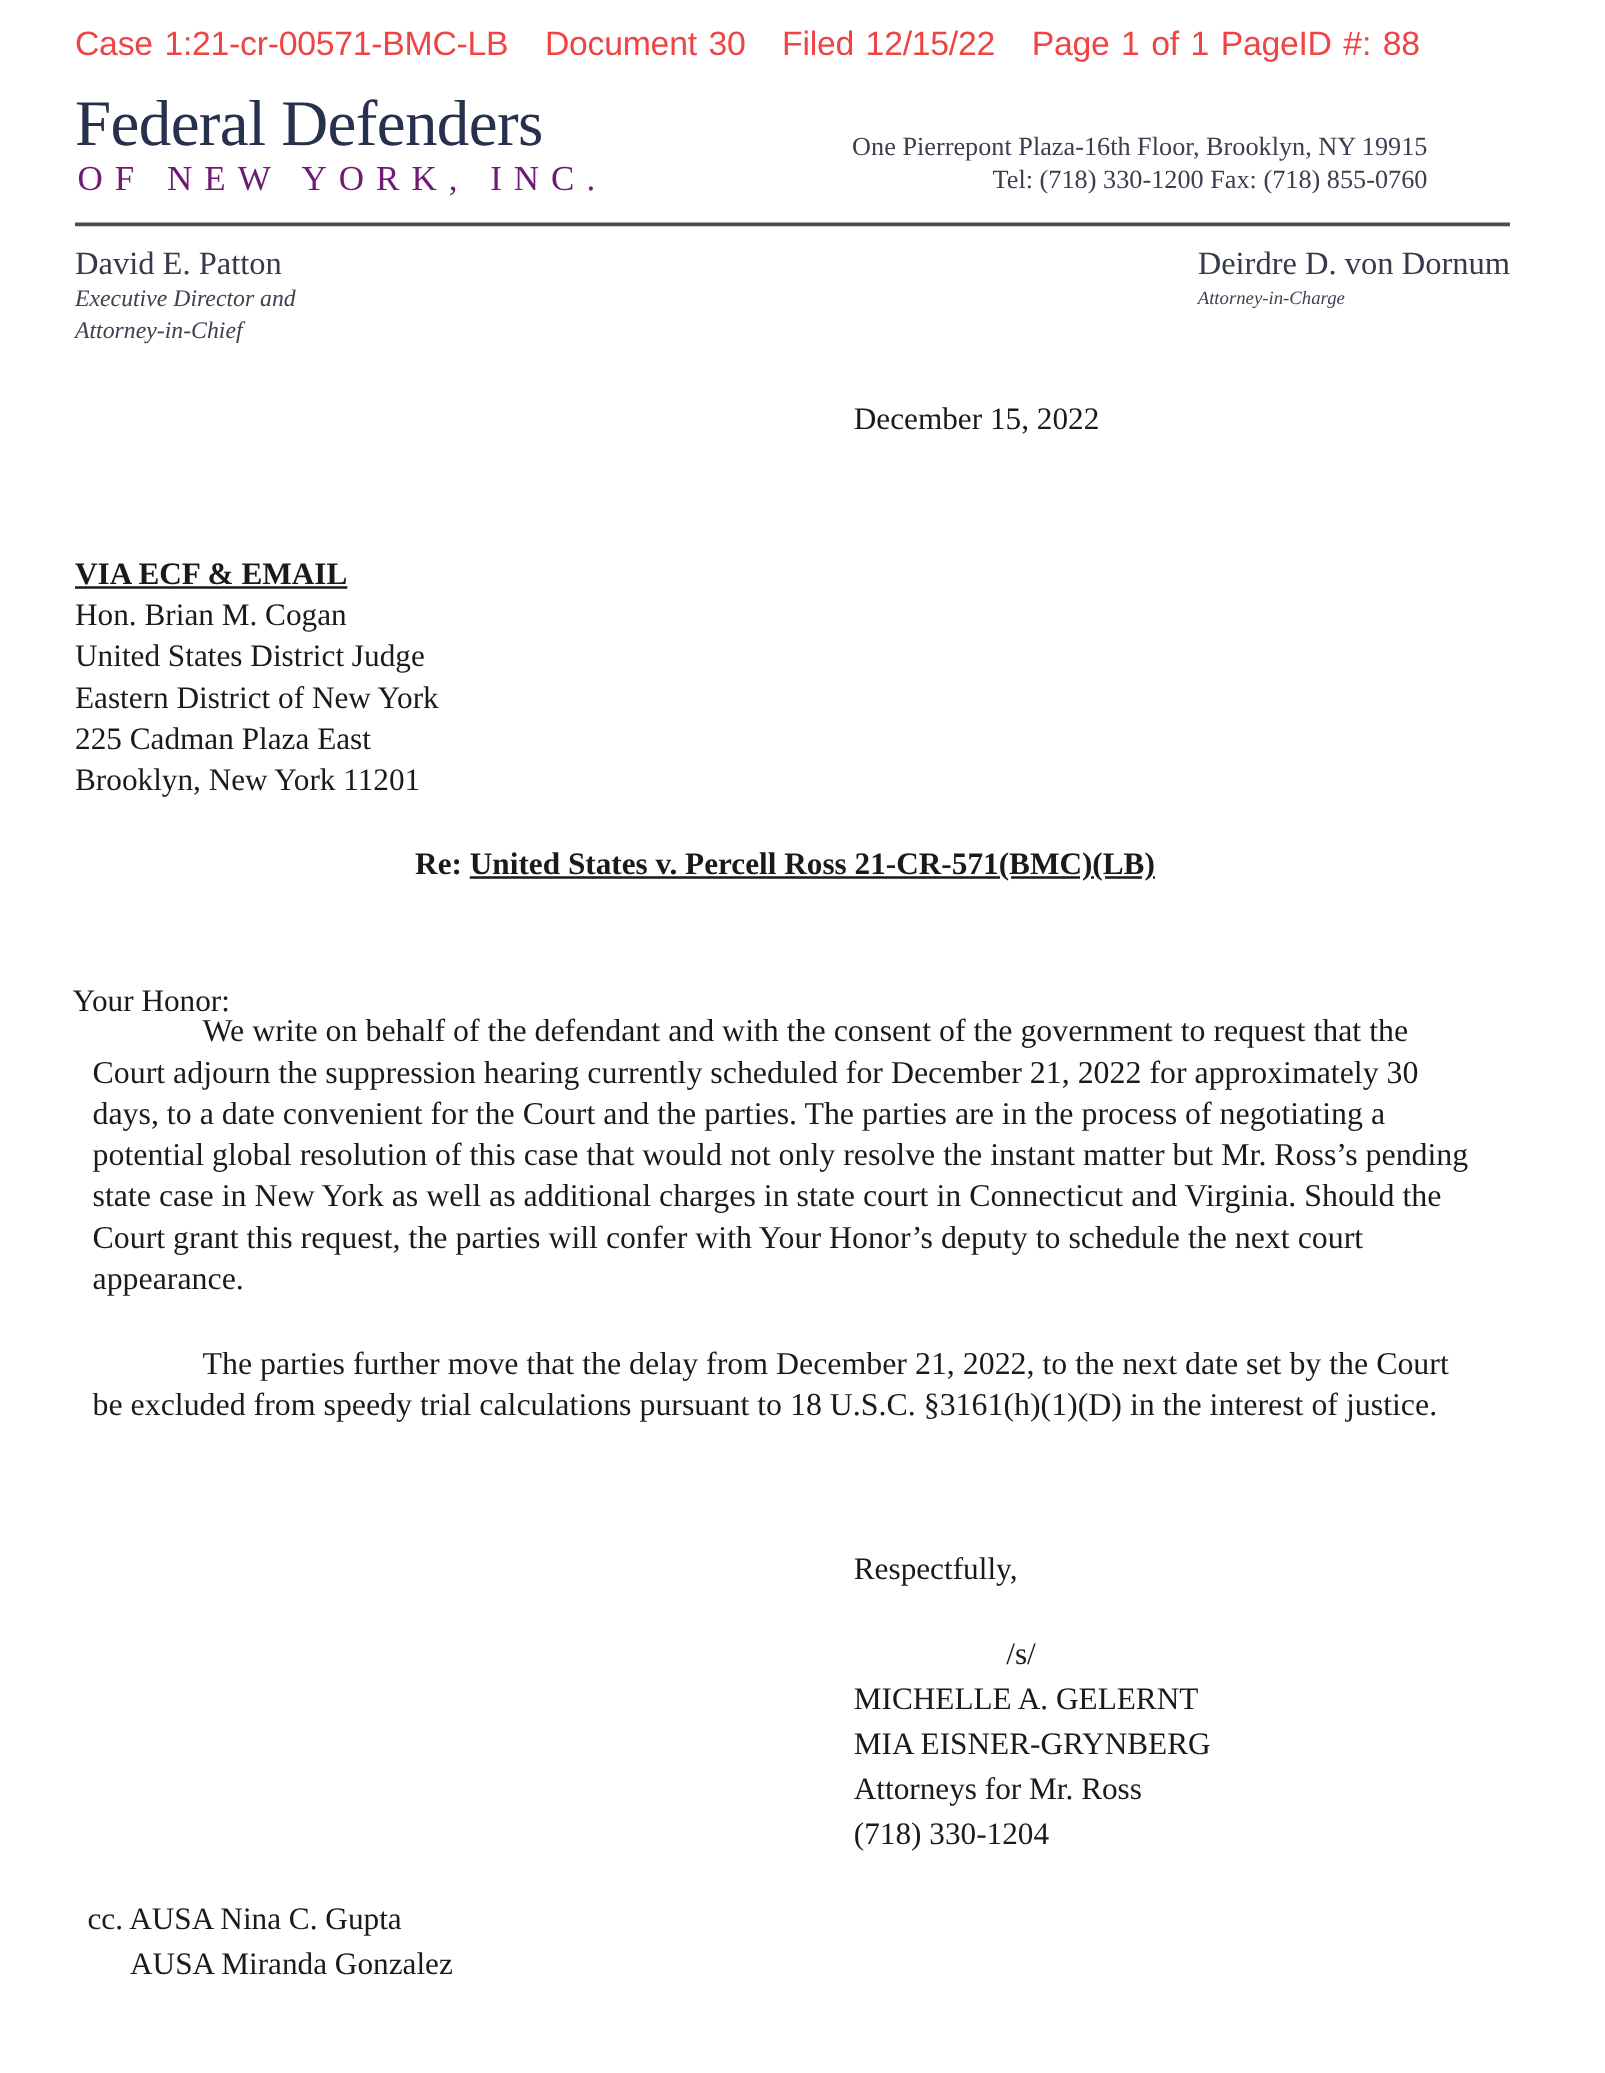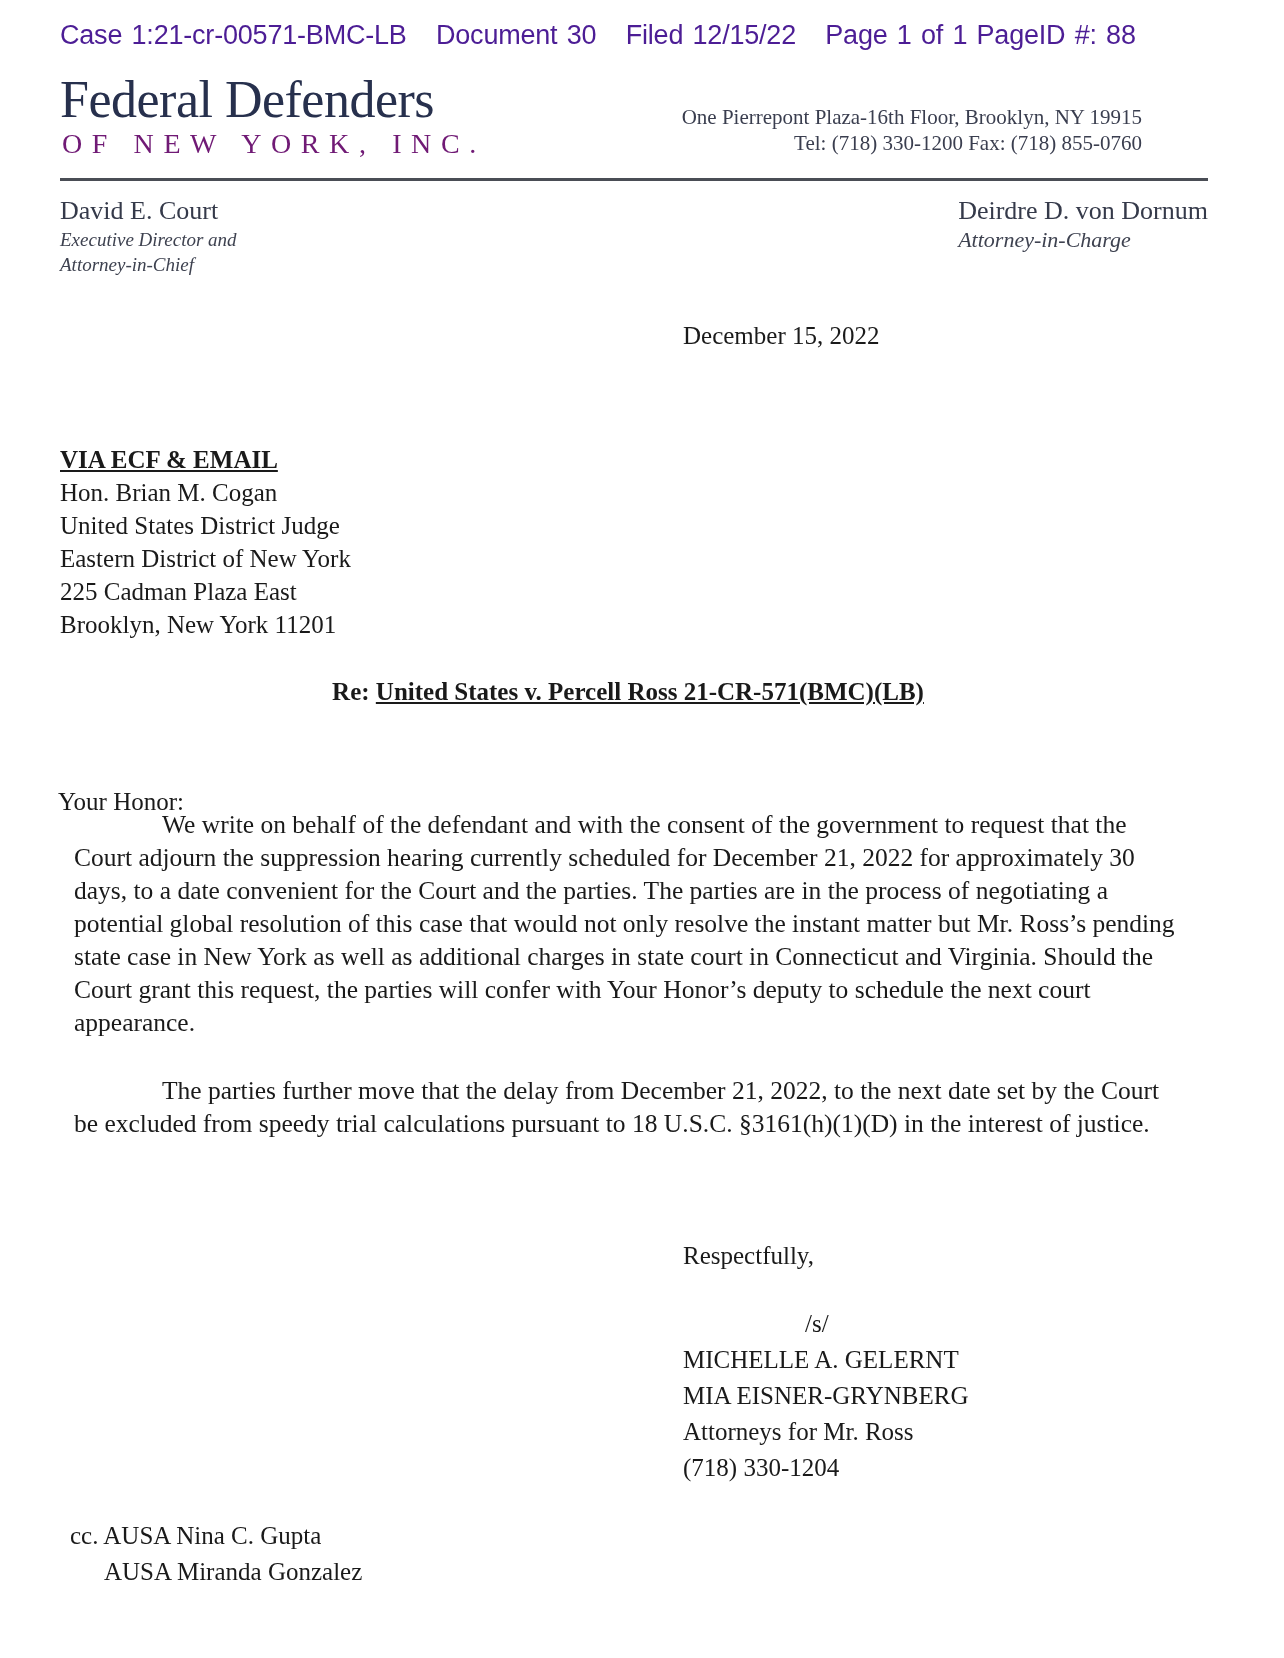--- a/index.html
+++ b/index.html
@@ -1,31 +1,31 @@
 <!DOCTYPE html>
 <html><head>
 <meta charset="utf-8">
 <style>
   html, body { margin: 0; padding: 0; background: #ffffff; }
   body { width: 1284px; height: 1658px; position: relative; overflow: hidden;
          font-family: "Liberation Serif", "DejaVu Serif", serif; color: #1a1a1a; }
   .abs { position: absolute; }
   .stamp { left: 60px; top: 20px; font-family: "Liberation Sans", sans-serif; font-size: 27px;
-           color: #4c1d95; white-space: nowrap; letter-spacing: -0.2px; word-spacing: 2px; }
+           color: #ef4444; white-space: nowrap; letter-spacing: -0.2px; word-spacing: 2px; }
   .stamp span { margin-right: 20px; }
   .org-name { left: 60px; top: 70px; font-size: 52px; color: #27304d; letter-spacing: -0.5px; }
   .org-sub { left: 62px; top: 128px; font-size: 28px; color: #701a75; letter-spacing: 9.6px; }
   .addr { right: 142px; top: 104px; font-size: 21px; color: #3a3e4f; text-align: right; line-height: 26px; }
   .rule { left: 60px; top: 178px; width: 1148px; height: 3px; background: #4a4d55; }
   .left-head { left: 60px; top: 195px; }
   .left-head .name { font-size: 26px; color: #353a4a; line-height: 32px; }
   .left-head .title { font-size: 19px; font-style: italic; color: #3e4250; line-height: 25px; }
   .right-head { right: 76px; top: 195px; }
   .right-head .name { font-size: 26px; color: #353a4a; line-height: 32px; }
-  .right-head .title { font-size: 22px; font-style: italic; color: #3e4250; line-height: 25px; margin-right: 5px; }
+  .right-head .title { font-size: 15px; font-style: italic; color: #3e4250; line-height: 25px; margin-right: 5px; }
   .date { left: 683px; top: 322px; font-size: 25px; }
   .addressee { left: 60px; top: 443px; font-size: 25px; line-height: 33px; }
   .addressee .via { font-weight: bold; text-decoration: underline; }
   .re { left: 0; width: 1284px; top: 678px; text-align: center; font-size: 25px; font-weight: bold; }
   .re .case { text-decoration: underline; }
   .re-inner { margin-left: -28px; }
   .salutation { left: 58px; top: 788px; font-size: 25px; }
   .para { left: 74px; width: 1110px; font-size: 25.5px; line-height: 33px; }
   .para .indent { display: inline-block; width: 88px; }
   .p1 { top: 808px; }
@@ -50,21 +50,21 @@
 <div class="abs org-sub">OF NEW YORK, INC.</div>
 
 <div class="abs addr">
   <div>One Pierrepont Plaza-16th Floor, Brooklyn, NY 19915</div>
   <div>Tel: (718) 330-1200 Fax: (718) 855-0760</div>
 </div>
 
 <div class="abs rule"></div>
 
 <div class="abs left-head">
-  <div class="name">David E. Court</div>
+  <div class="name">David E. Patton</div>
   <div class="title">Executive Director and</div>
   <div class="title">Attorney-in-Chief</div>
 </div>
 
 <div class="abs right-head">
   <div class="name">Deirdre D. von Dornum</div>
   <div class="title">Attorney-in-Charge</div>
 </div>
 
 <div class="abs date">December 15, 2022</div>

